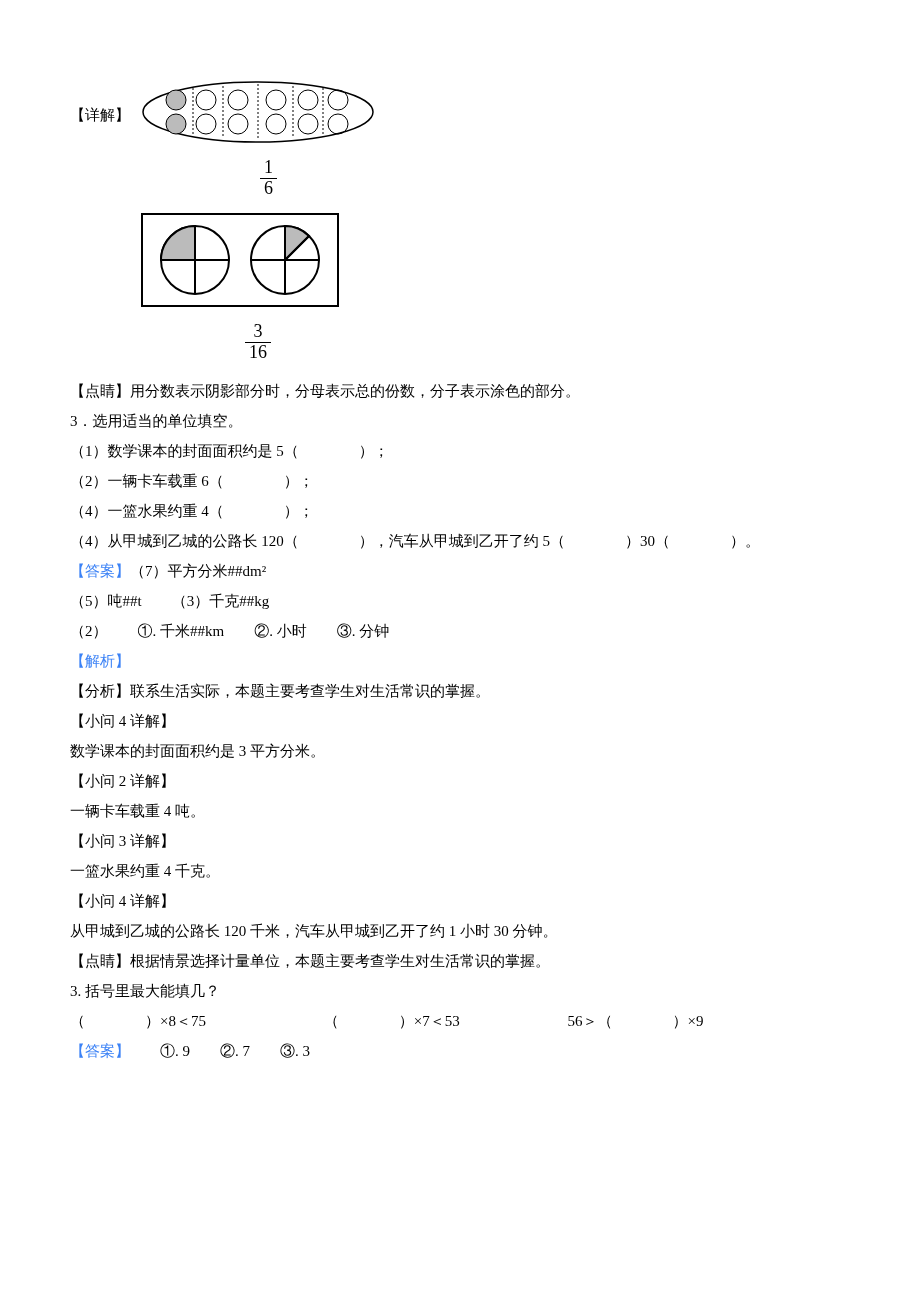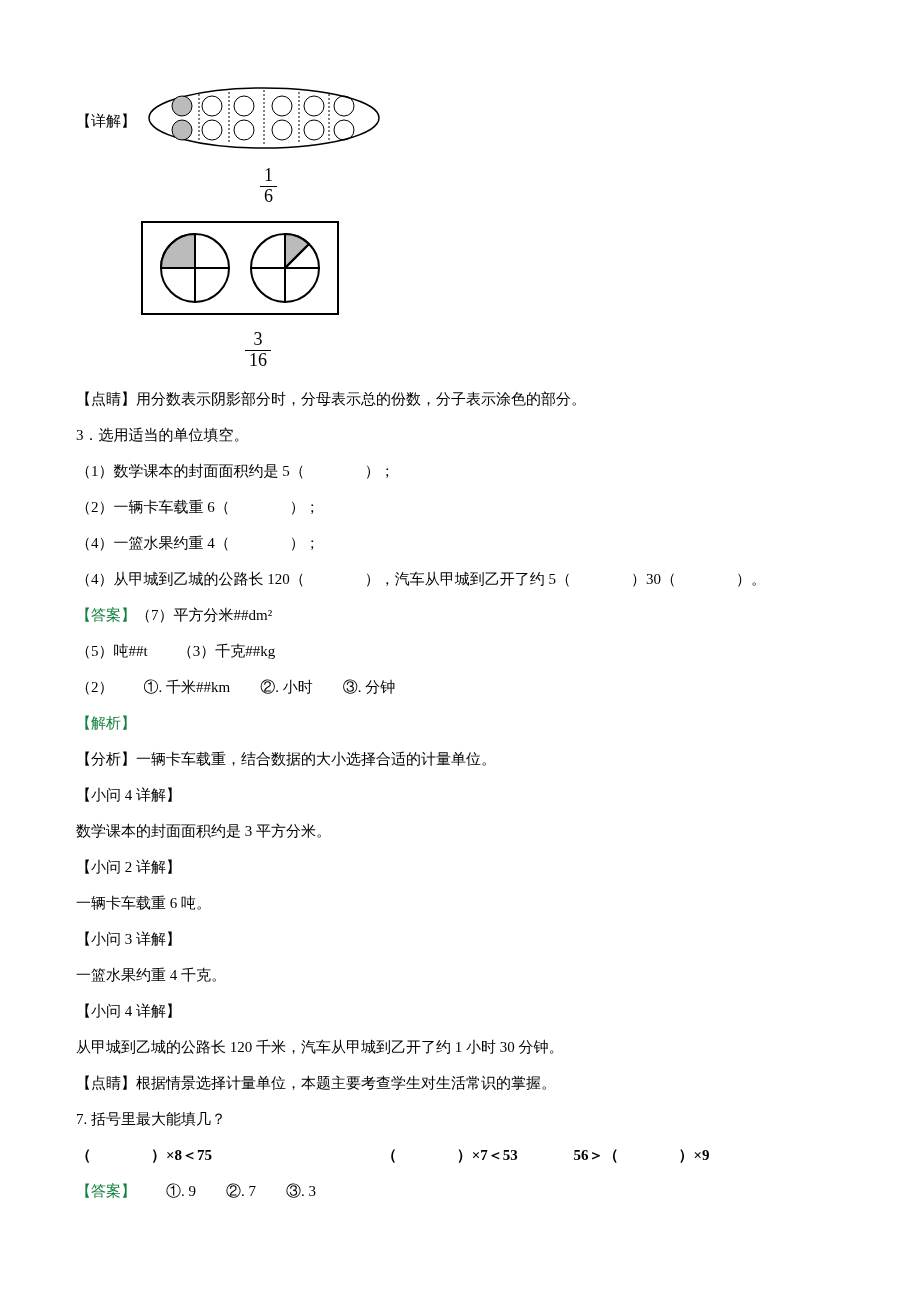--- a/index.html
+++ b/index.html
@@ -6,34 +6,34 @@
       font-family: "SimSun", "宋体", serif;
       background: #fff;
       margin: 0;
       padding: 80px 70px 60px 70px;
       width: 920px;
       box-sizing: border-box;
       font-size: 15px;
       line-height: 2.0;
       color: #000;
     }
-    .teal { color: #15803d; }
+    .teal { color: #3b82f6; }
     .diagram-block { display: block; margin: 8px 0 4px 60px; }
     .fraction-block { display: block; margin: 4px 0 8px 0; text-align: left; padding-left: 190px; }
     .frac {
       display: inline-block;
       text-align: center;
       font-family: "Times New Roman", serif;
       font-size: 18px;
       line-height: 1.1;
     }
     .frac .num { display: block; border-bottom: 1px solid #000; padding: 0 4px; }
     .frac .den { display: block; padding: 0 4px; }
-    p { margin: 6px; padding: 0; }
-    .q4-row span.cell { display: inline-block; font-weight: bold; }
+    p { margin: 0; padding: 0; }
+    .q4-row span.cell { display: inline-block; }
   </style>
 </head>
 <body>
 
 <p>
   <span>【详解】</span>
   <span class="diagram-block" style="display:inline-block;vertical-align:middle;margin:0 0 0 4px;">
     <svg width="240" height="64" viewBox="0 0 240 64">
       <ellipse cx="120" cy="32" rx="115" ry="30" fill="none" stroke="#000" stroke-width="1.5"></ellipse>
 
@@ -102,33 +102,33 @@
 
 <p>
   <span class="teal">【答案】</span><span>（7）平方分米##dm²</span>
 </p>
 <p>
   <span>（5）吨##t</span>　　<span>（3）千克##kg</span>
 </p>
 <p>（2）　　①. 千米##km　　②. 小时　　③. 分钟</p>
 
 <p class="teal">【解析】</p>
-<p>【分析】一辆卡车载重，结合数据的大小选择合适的计量单位。</p>
+<p>【分析】联系生活实际，本题主要考查学生对生活常识的掌握。</p>
 
 <p>【小问 4 详解】</p>
 <p>数学课本的封面面积约是 3 平方分米。</p>
 <p>【小问 2 详解】</p>
-<p>一辆卡车载重 6 吨。</p>
+<p>一辆卡车载重 4 吨。</p>
 <p>【小问 3 详解】</p>
 <p>一篮水果约重 4 千克。</p>
 <p>【小问 4 详解】</p>
 <p>从甲城到乙城的公路长 120 千米，汽车从甲城到乙开了约 1 小时 30 分钟。</p>
 <p>【点睛】根据情景选择计量单位，本题主要考查学生对生活常识的掌握。</p>
 
-<p>7. 括号里最大能填几？</p>
+<p>3. 括号里最大能填几？</p>
 <p class="q4-row">
   <span class="cell" style="width:250px;">（　　　　）×8＜75</span>
-  <span class="cell" style="width:240px;text-align:center;">（　　　　）×7＜53</span>
+  <span class="cell" style="width:240px;">（　　　　）×7＜53</span>
   <span class="cell">56＞（　　　　）×9</span>
 </p>
 <p>
   <span class="teal">【答案】</span><span>　　①. 9　　②. 7　　③. 3</span>
 </p>
 
 </body></html>

